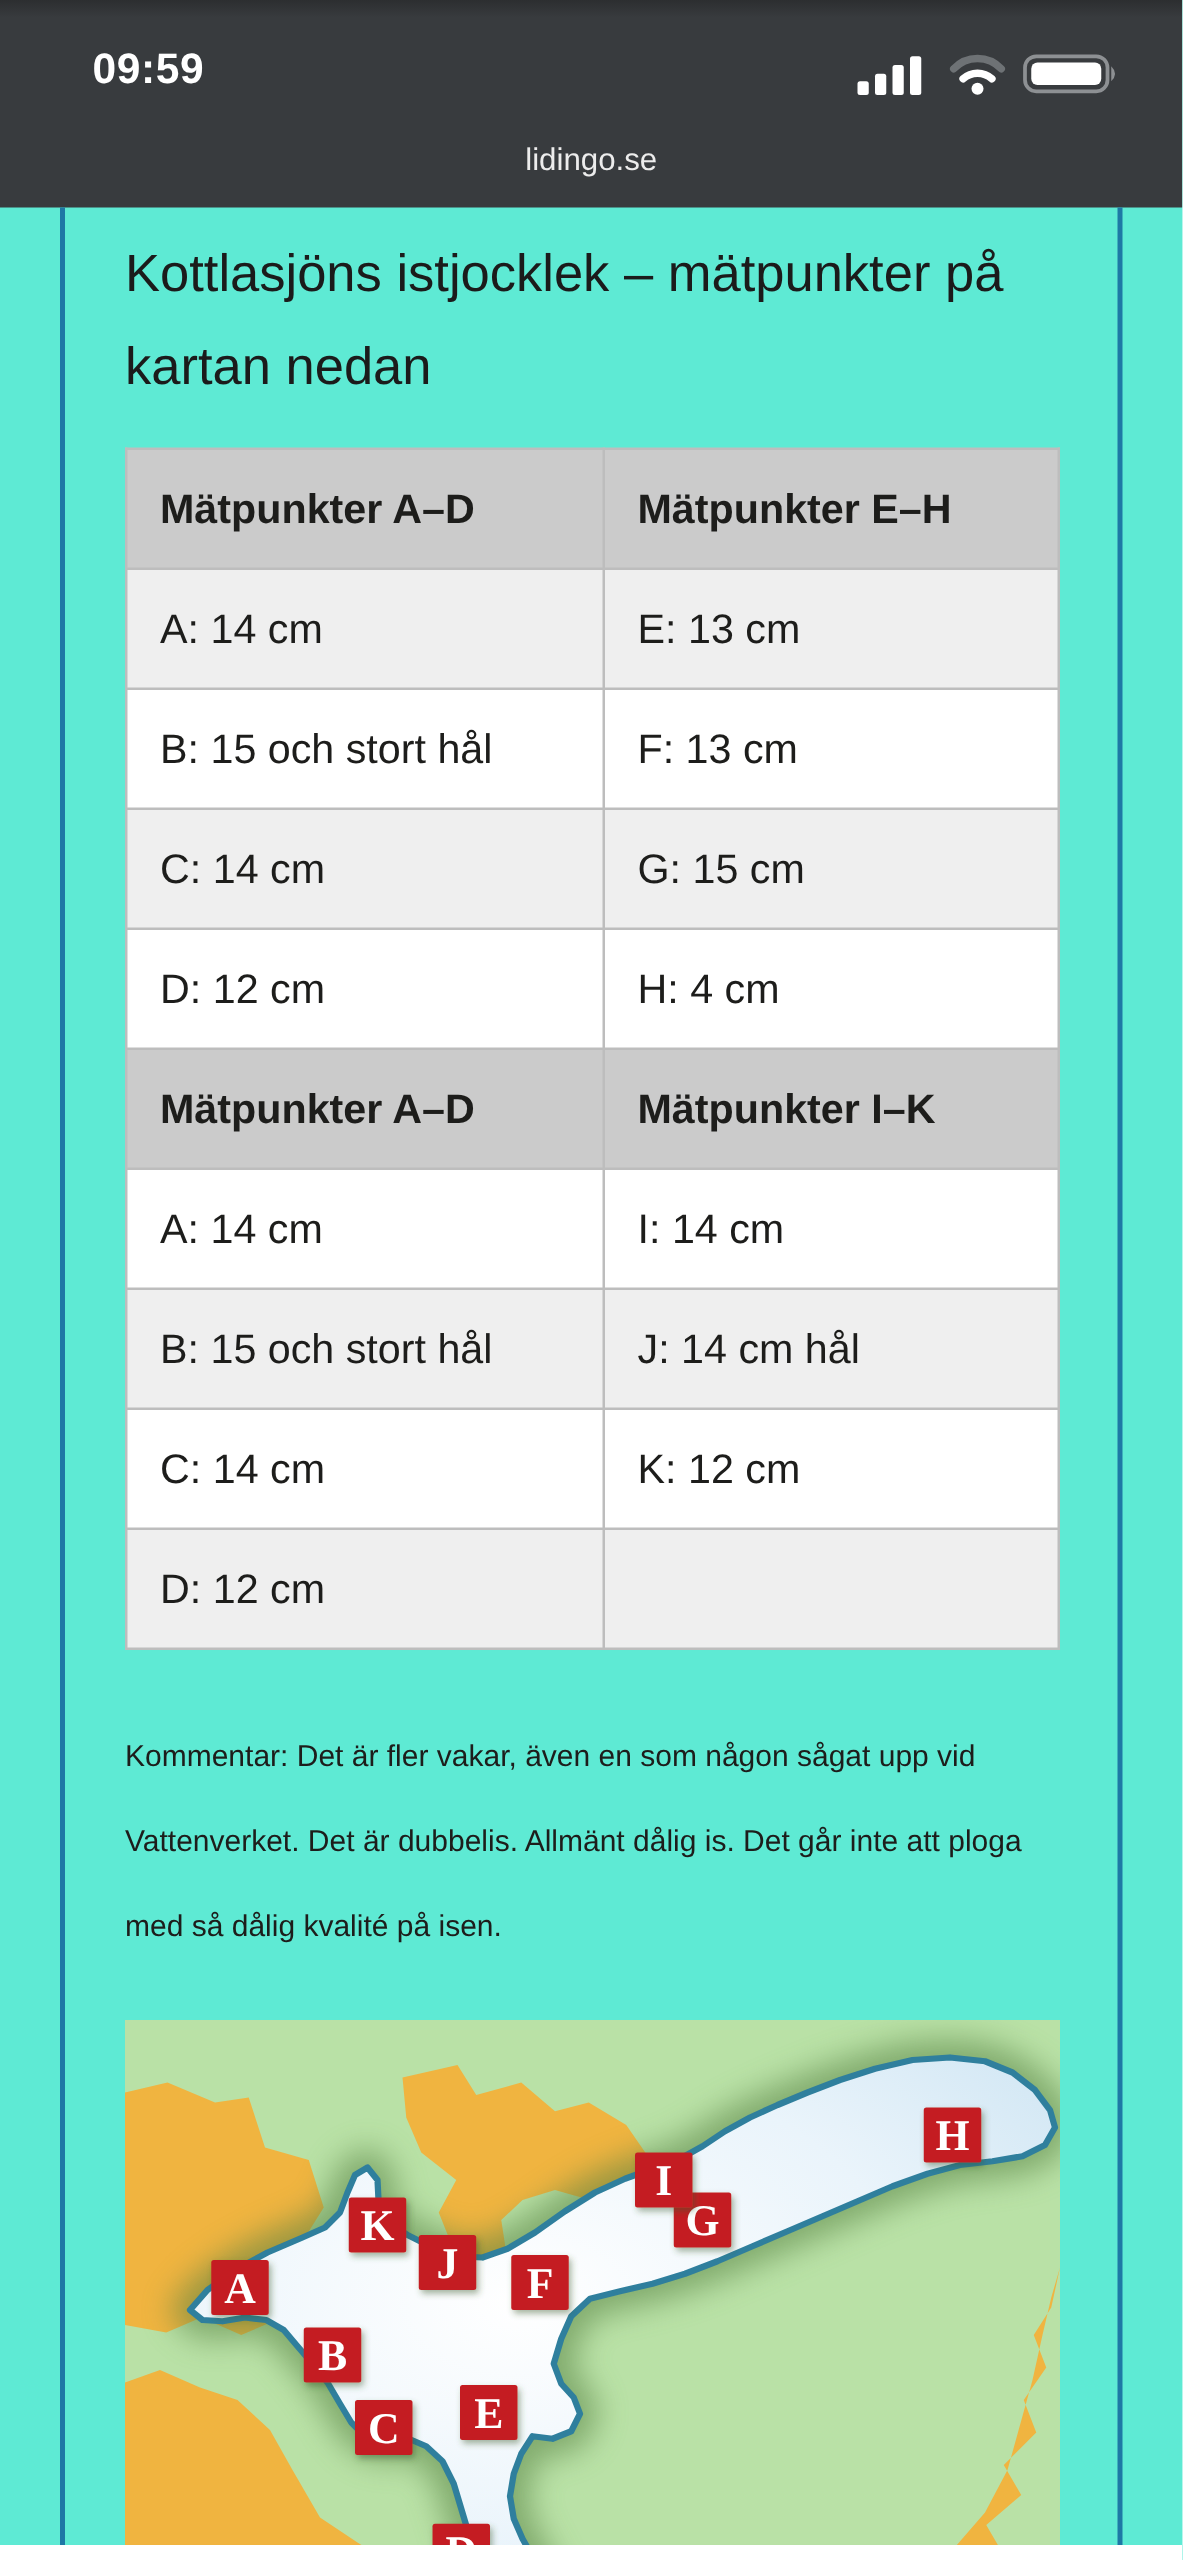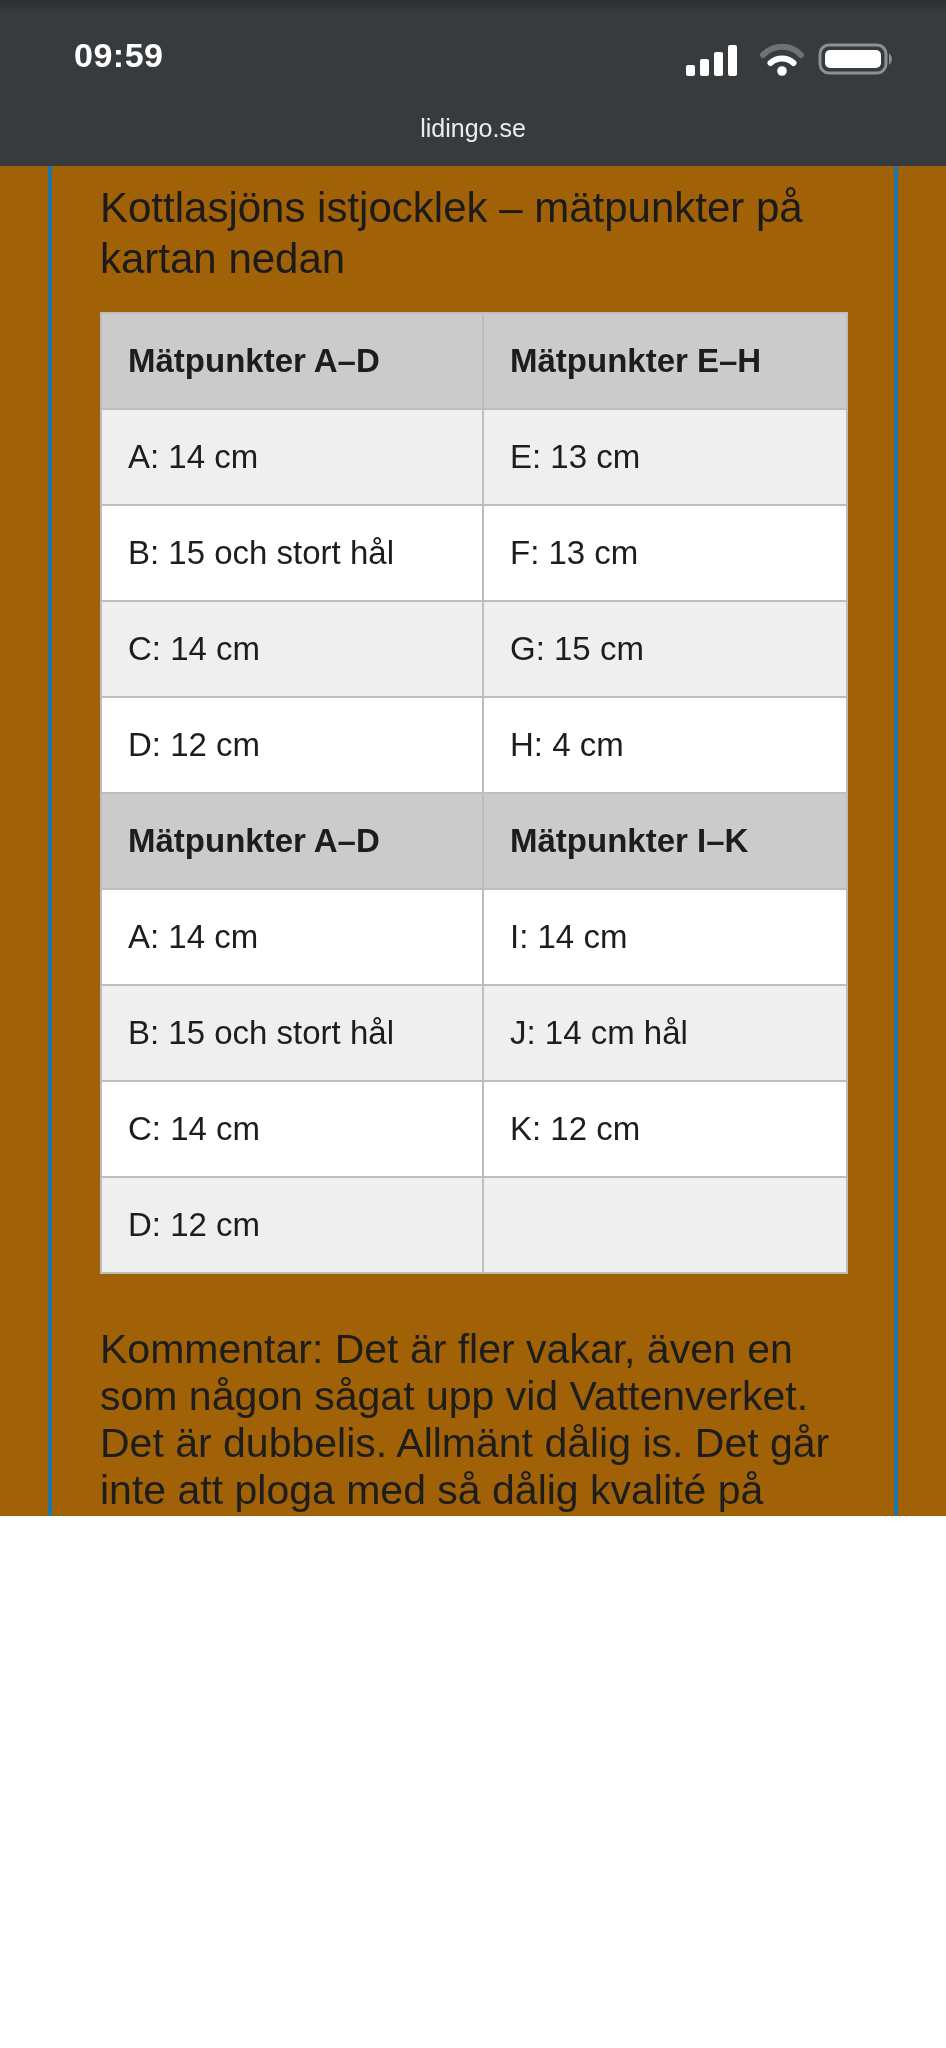--- a/index.html
+++ b/index.html
@@ -1,44 +1,44 @@
 <!DOCTYPE html>
 <html><head>
 <meta charset="utf-8">
 <style>
   html,body{margin:0;padding:0;background:#fff;}
-  #screen{position:relative;width:946px;height:1516px;overflow:hidden;background:#a16207;
+  #screen{position:relative;width:946px;height:2036px;overflow:hidden;background:#5eead4;
           font-family:"Liberation Sans","DejaVu Sans",sans-serif;}
 
   
   .statusbar{position:absolute;left:0;top:0;width:946px;height:166px;
              background:linear-gradient(#2c2e30 0px,#383b3e 14px,#383b3e 100%);}
   .sb-time{position:absolute;left:74px;top:36px;color:#fff;font-size:34px;font-weight:600;letter-spacing:.5px;}
   .sb-icons{position:absolute;right:48px;top:40px;display:flex;align-items:center;gap:12px;}
   .sb-url{position:absolute;left:0;top:114px;width:946px;text-align:center;color:#ececec;font-size:25px;}
 
   
   .accent-line{position:absolute;top:166px;width:4px;height:1876px;background:#1e78a5;}
   .accent-left{left:48px;} .accent-right{left:894px;}
   .bottombar{position:absolute;left:0;top:2042px;width:946px;height:6px;background:#3a3a3c;}
 
   .content{position:absolute;left:100px;top:166px;width:748px;}
-  h1.title{margin:16px 0 0 0;font-size:42px;line-height:51px;font-weight:500;color:#1b1b1b;}
+  h1.title{margin:16px 0 0 0;font-size:42px;line-height:74px;font-weight:500;color:#1b1b1b;}
 
   
   table.ice{width:748px;margin-top:28px;border-collapse:collapse;table-layout:fixed;}
   table.ice td,table.ice th{height:96px;box-sizing:border-box;border:2px solid #bdbdbd;
       padding:0 0 0 26px;font-size:33px;color:#1d1d1b;text-align:left;vertical-align:middle;font-weight:400;}
   table.ice th{background:#cbcbcb;font-weight:700;margin-left:21px;}
   table.ice tr.stripe td{background:#efefef;}
   table.ice tr.plain td{background:#ffffff;}
   col.c1{width:382px;}
 
   
-  p.comment{margin:52px 0 0 0;width:760px;font-size:41px;line-height:47px;color:#1d1d1b;}
+  p.comment{margin:52px 0 0 0;width:760px;font-size:24px;line-height:68px;color:#1d1d1b;}
 
   
   .map-wrap{margin-top:40px;width:748px;height:494px;}
   .marker-letter{font-family:"Liberation Serif","DejaVu Serif",serif;font-weight:bold;
                  font-size:35px;fill:#fff;text-anchor:middle;}
 </style>
 </head>
 <body>
 
 <div id="screen">

